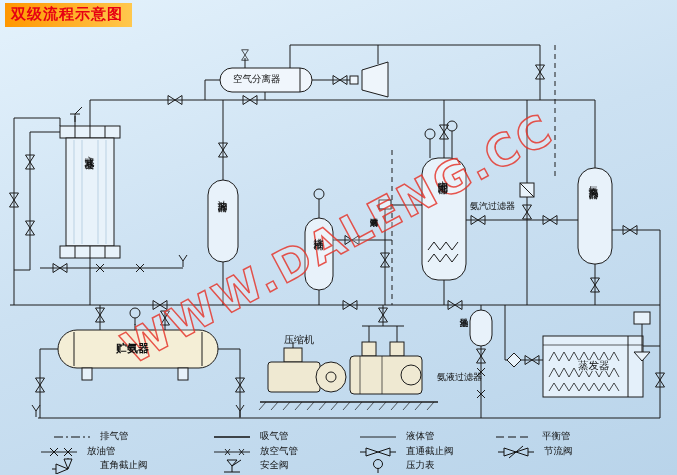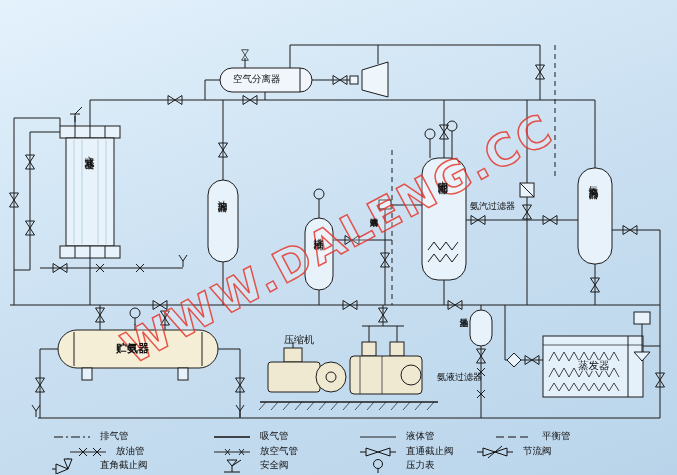--- a/index.html
+++ b/index.html
@@ -16,20 +16,21 @@
   .lg{position:absolute;display:flex;align-items:center;height:15px;}
   .lg svg{display:block;}
   .lg-t{font-size:9.5px;color:#101010;margin-left:8px;white-space:nowrap;}
   .evlab{background:rgba(228,240,250,0.88);padding:0 1px;}
 </style>
 </head>
 <body>
 
 <div class="screen">
 
+  <div class="title">双级流程示意图</div>
 
   <svg class="diagram" width="677" height="475" viewBox="0 0 677 475" xmlns="http://www.w3.org/2000/svg">
     <defs>
       <g id="vv">
           <path d="M-7,-4.5 L0,0 L-7,4.5 Z M7,-4.5 L0,0 L7,4.5 Z"></path>
         </g>
       <g id="gg">
           <circle r="5"></circle>
           <line x1="0" y1="5" x2="0" y2="12"></line>
         </g>
@@ -260,41 +261,41 @@
       </svg>
     <span class="lg-t">液体管</span>
   </div>
   <div class="lg" style="left:494px;top:429px;">
     <svg width="40" height="14">
         <line x1="2" y1="7" x2="38" y2="7" stroke="#111" stroke-width="1.1" stroke-dasharray="8 4"></line>
       </svg>
     <span class="lg-t">平衡管</span>
   </div>
 
-  <div class="lg" style="left:68px;top:444px;">
+  <div class="lg" style="left:39px;top:444px;">
     <svg width="40" height="14">
       <line x1="2" y1="7" x2="38" y2="7" stroke="#111" stroke-width="0.9"></line>
       <path d="M11,3 L19,11 M19,3 L11,11 M25,3 L33,11 M33,3 L25,11" stroke="#111" stroke-width="1" fill="none"></path>
     </svg>
     <span class="lg-t">放油管</span>
   </div>
   <div class="lg" style="left:212px;top:444px;">
     <svg width="40" height="14">
       <line x1="2" y1="7" x2="38" y2="7" stroke="#111" stroke-width="0.9"></line>
       <path d="M13,4 L18,10 M18,4 L13,10 M27,4 L32,10 M32,4 L27,10" stroke="#111" stroke-width="0.9" fill="none"></path>
     </svg>
     <span class="lg-t">放空气管</span>
   </div>
   <div class="lg" style="left:358px;top:444px;justify-content:space-between;">
     <svg width="40" height="14">
       <path d="M2,7 H8 M32,7 H38 M8,3 L20,7 L8,11 Z M32,3 L20,7 L32,11 Z" stroke="#111" stroke-width="1" fill="none"></path>
     </svg>
     <span class="lg-t">直通截止阀</span>
   </div>
-  <div class="lg" style="left:475px;top:444px;">
+  <div class="lg" style="left:496px;top:444px;">
     <svg width="40" height="14">
       <path d="M2,7 H8 M32,7 H38 M8,3 L20,7 L8,11 Z M32,3 L20,7 L32,11 Z M13,13 L27,1" stroke="#111" stroke-width="1" fill="none"></path>
     </svg>
     <span class="lg-t">节流阀</span>
   </div>
 
   <div class="lg" style="left:52px;top:458px;">
     <svg width="40" height="16">
       <path d="M0,11 H4 M4,6 L4,16 L16,11 Z M12,1 L20,1 L16,11 Z M16,1 V0" stroke="#111" stroke-width="1" fill="none"></path>
     </svg>

